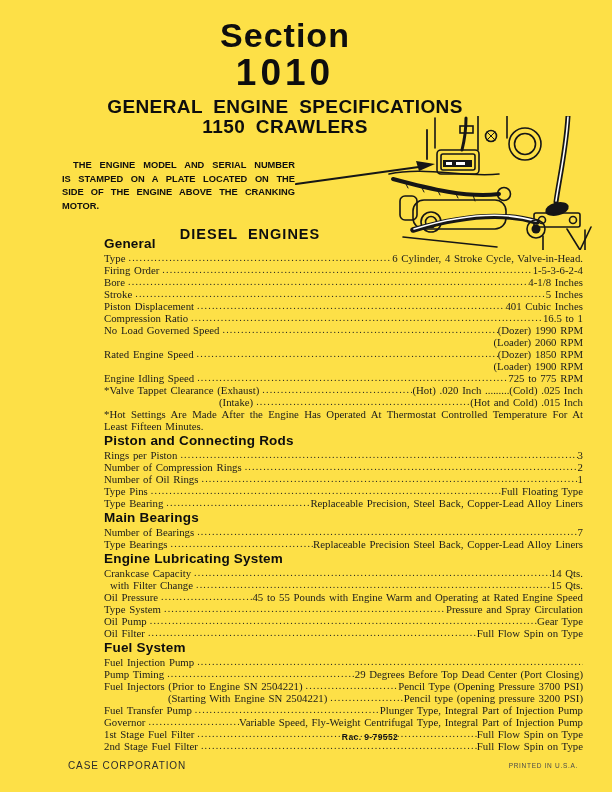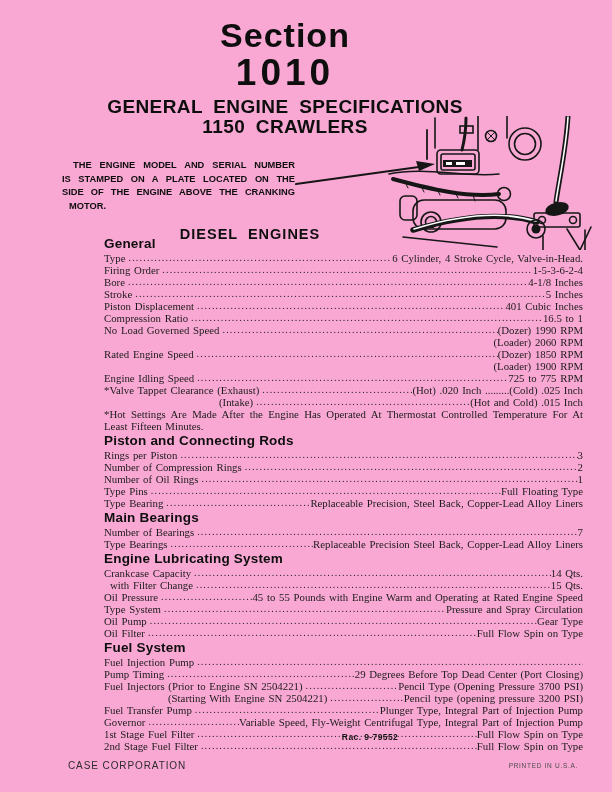--- a/index.html
+++ b/index.html
@@ -1,39 +1,39 @@
 <!DOCTYPE html>
 <html><head>
 <meta charset="utf-8">
 <style>
   * { margin:0; padding:0; box-sizing:border-box; }
   html,body { background:#ffffff; }
   .page {
     position:relative; width:612px; height:792px; margin:0 auto;
-    background:#f9a8d4; color:#1b1b1b; overflow:hidden;
+    background:#fde047; color:#1b1b1b; overflow:hidden;
     font-family:"Liberation Serif", serif;
   }
   
   .header {
     position:absolute; top:17px; left:0; width:570px; text-align:center;
     font-family:"Liberation Sans", sans-serif; font-weight:bold; color:#0e0e0e;
   }
   .section-label { font-size:34px; line-height:37px; letter-spacing:1px; }
   .section-number { font-size:37px; line-height:38px; letter-spacing:4px; }
   .title1 { font-size:19px; line-height:21px; margin-top:4px; word-spacing:5px; letter-spacing:.4px; }
   .title2 { font-size:19px; line-height:20px; word-spacing:5px; letter-spacing:.4px; }
   
   .note {
     position:absolute; left:62px; top:159px; width:233px;
     font-family:"Liberation Sans", sans-serif; font-weight:bold;
     font-size:9.3px; line-height:13.5px; color:#0e0e0e;
   }
   .note-line { text-align:justify; text-align-last:justify; }
   .note-line:first-child { padding-left:11px; }
-  .note-line:last-child { text-align-last:left;margin-left:7px; }
+  .note-line:last-child { text-align-last:left; }
   
   .engine-art { position:absolute; left:285px; top:116px; width:327px; height:134px; }
   
   .diesel-heading {
     position:absolute; top:226px; left:0; width:500px; text-align:center;
     font-family:"Liberation Sans", sans-serif; font-weight:bold;
     font-size:14.5px; letter-spacing:1px; word-spacing:5px; color:#0e0e0e;
   }
   
   .specs { position:absolute; left:68px; top:237px; width:479px;margin-left:36px; }

